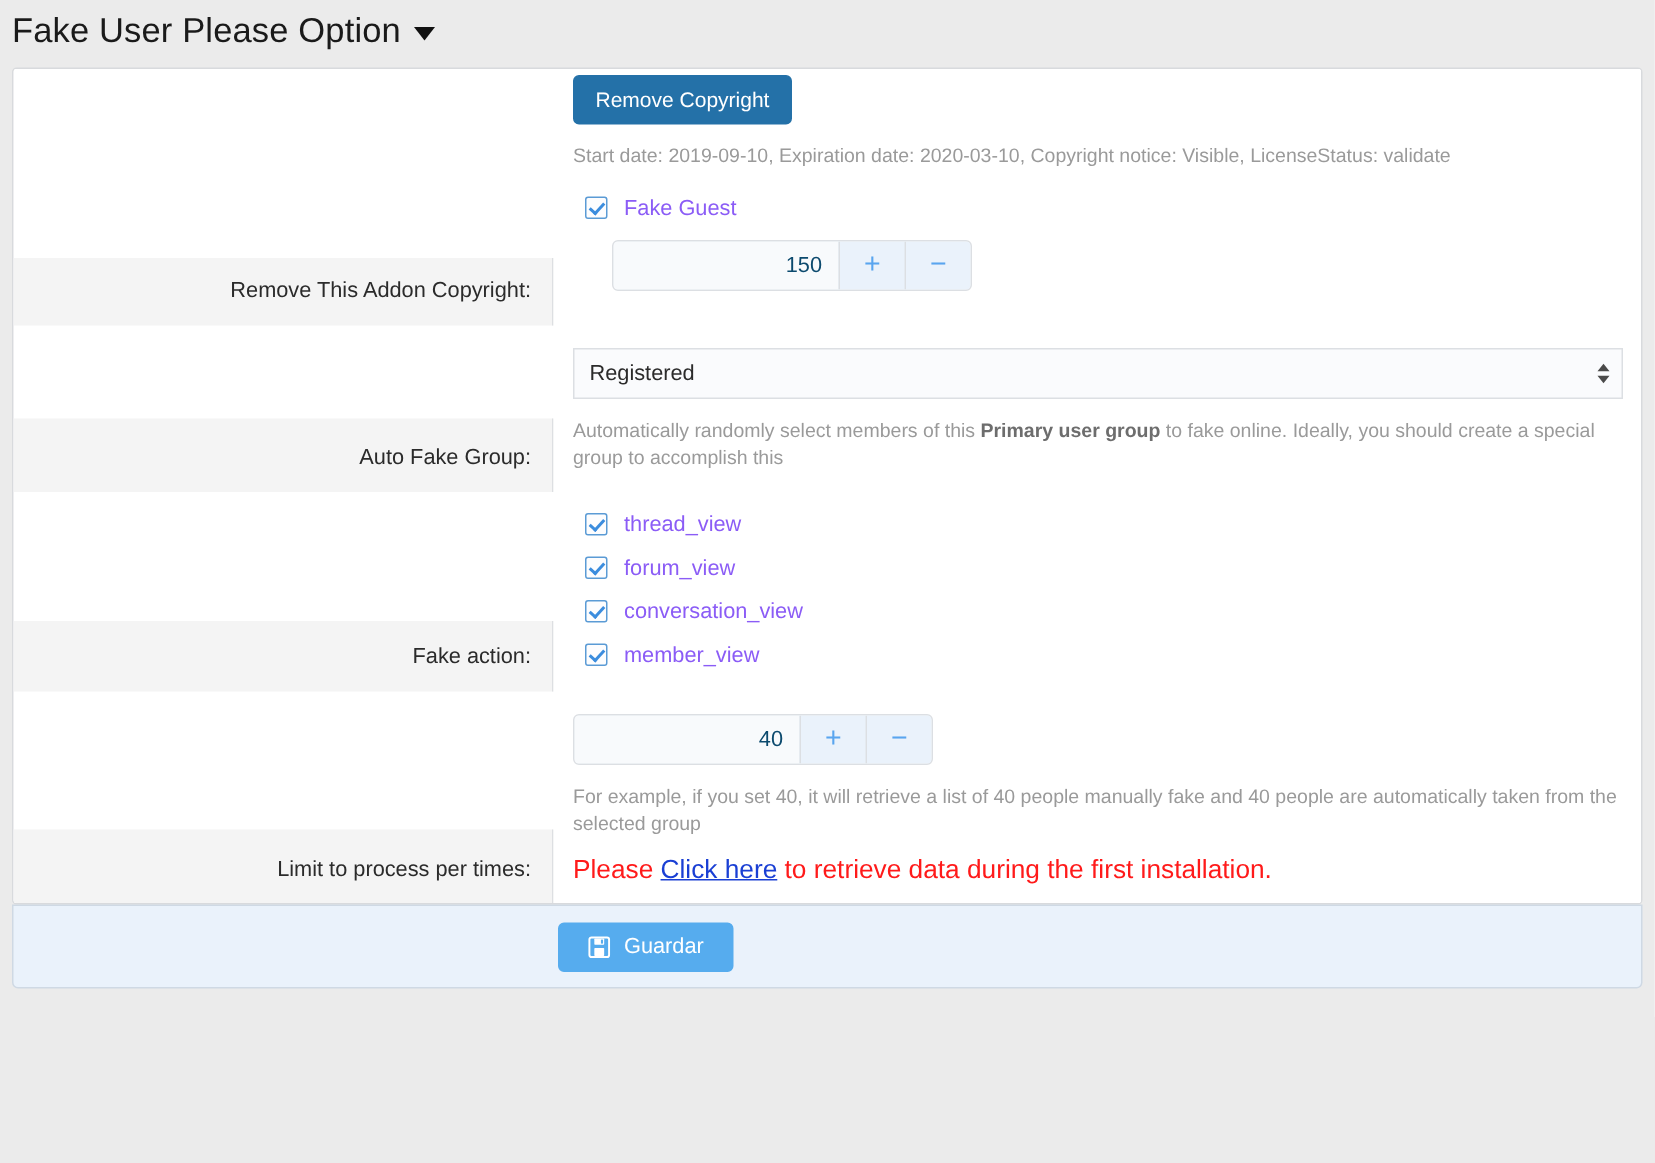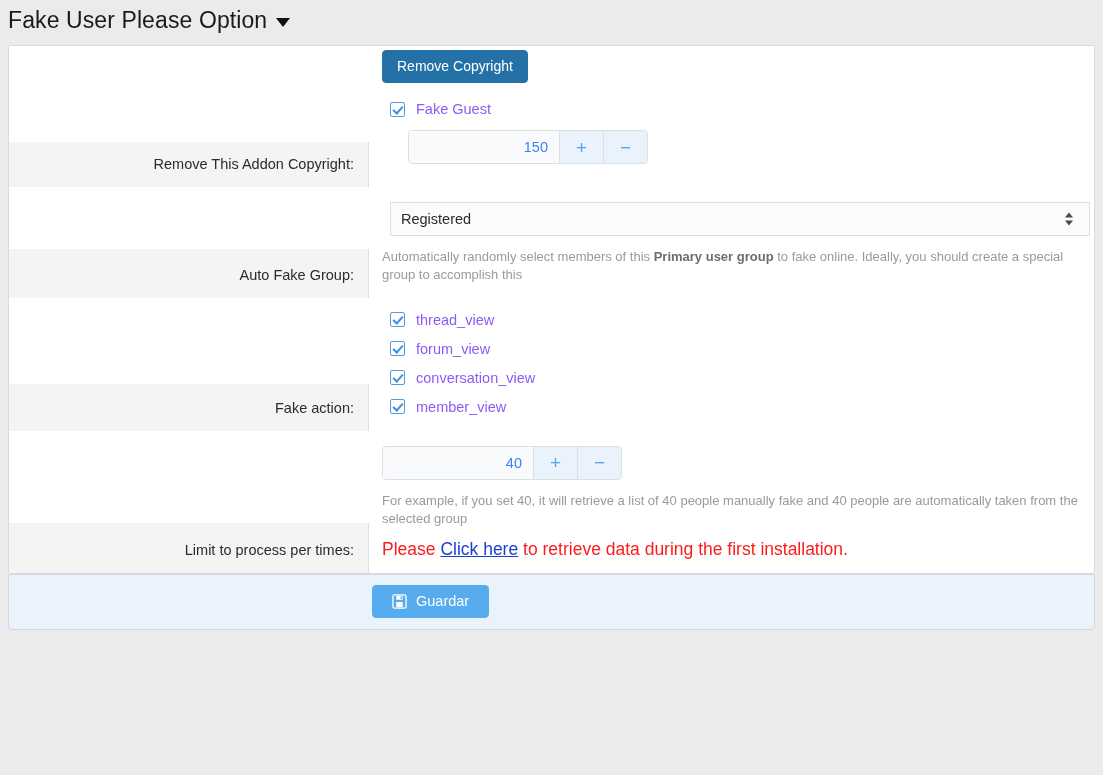--- a/index.html
+++ b/index.html
@@ -133,21 +133,21 @@
     background: #f7fafd;
     height: 34px;
   }
   .spinner-input {
     width: 150px;
     border: none;
     background: #f8fafc;
     text-align: right;
     padding: 0 11px;
     font-size: 14.5px;
-    color: #3b82f6;
+    color: #0c4a6e;
     font-family: "Liberation Sans", sans-serif;
     outline: none;
   }
   .spinner-btn {
     width: 44px;
     background: #eaf2fb;
     border: none;
     border-left: 1px solid #dcdfe3;
     color: #59a5ef;
     font-size: 19px;
@@ -180,21 +180,20 @@
     height: 34px;
     border: 1px solid #dcdfe3;
     border-radius: 0;
     background: #fafbfd;
     padding: 0 26px 0 10px;
     font-size: 14.5px;
     color: #2b2b2b;
     display: flex;
     align-items: center;
     cursor: pointer;
-    margin-left: 8px;
   }
   .select-arrows {
     position: absolute;
     right: 9px; top: 50%;
     transform: translateY(-50%);
     display: flex;
     flex-direction: column;
     gap: 3px;
     pointer-events: none;
   }
@@ -261,20 +260,21 @@
   <span class="caret-down"></span>
 </div>
 
 <div class="panel">
   <div class="rows">
 
     <div class="row">
       <div class="row-label">Remove This Addon Copyright:</div>
       <div class="row-value">
         <button class="btn-primary">Remove Copyright</button>
+        <div class="hint" style="max-width:760px">Start date: 2019-09-10, Expiration date: 2020-03-10, Copyright notice: Visible, LicenseStatus: validate</div>
 
         <div style="height:18px"></div>
 
         <div class="checkrow">
           <span class="cbx"></span>
           <span>Fake Guest</span>
         </div>
 
         <div style="padding-left:26px; margin-top:10px;">
           <div class="spinner">

